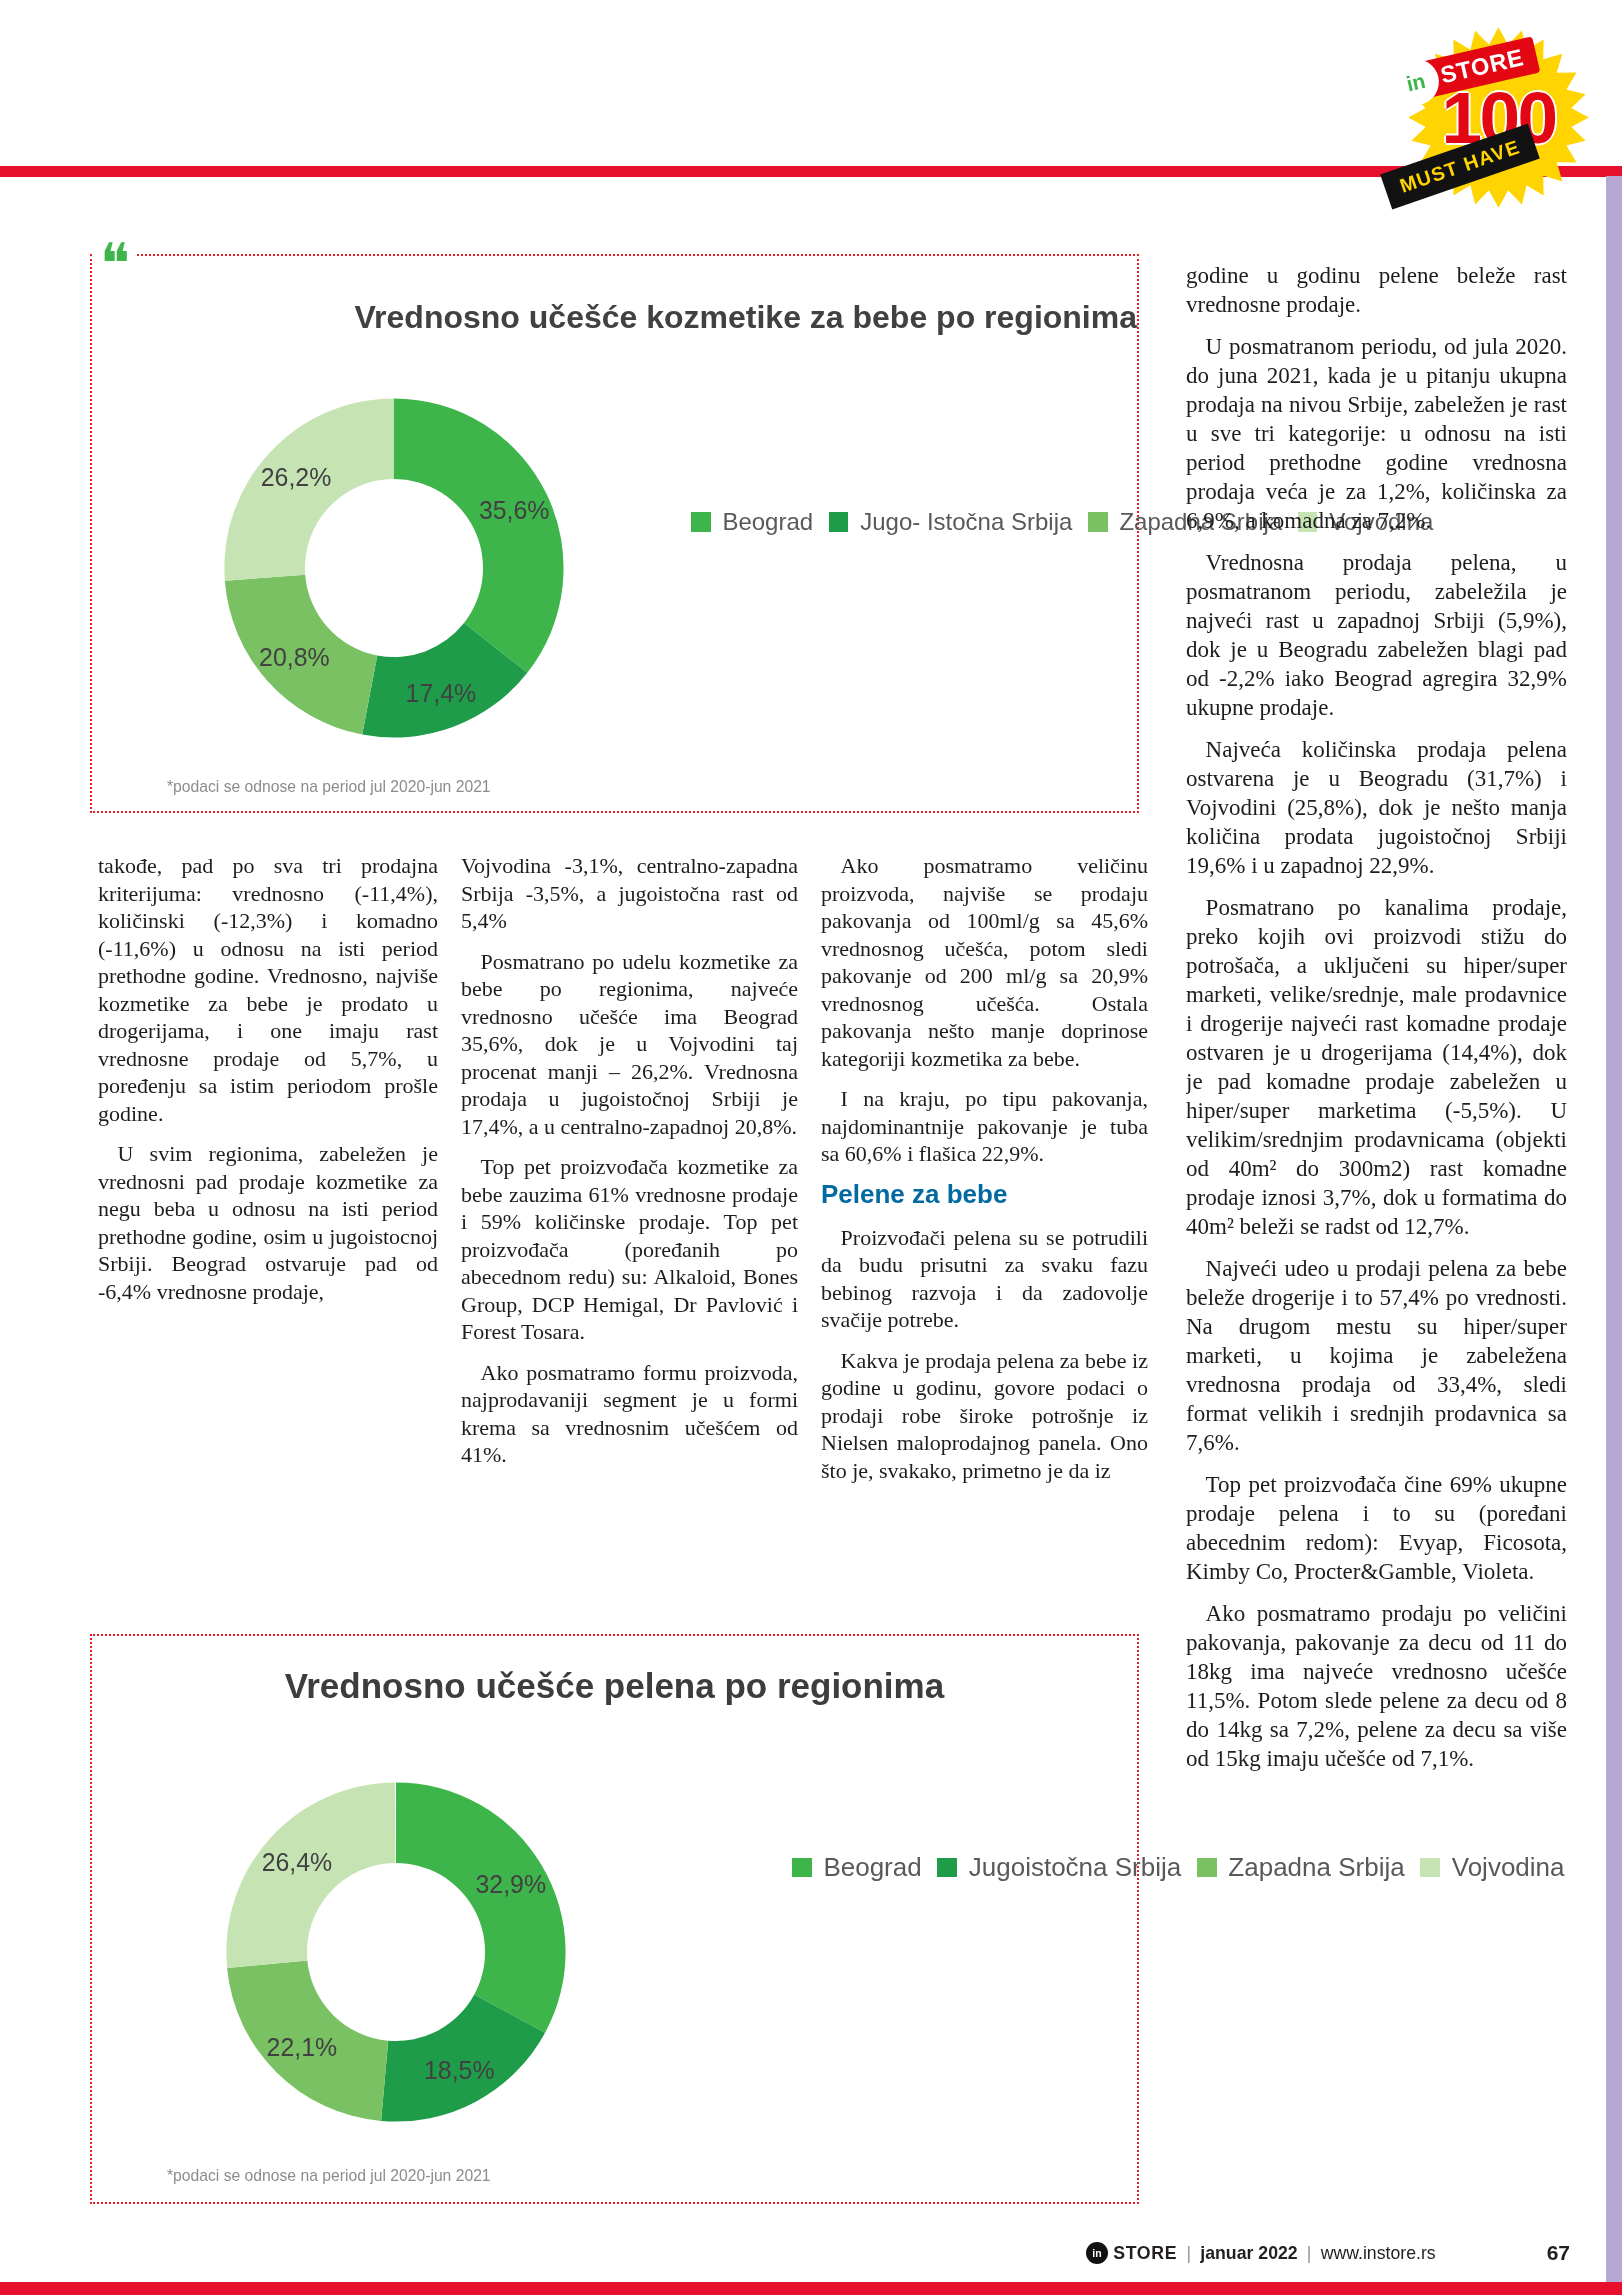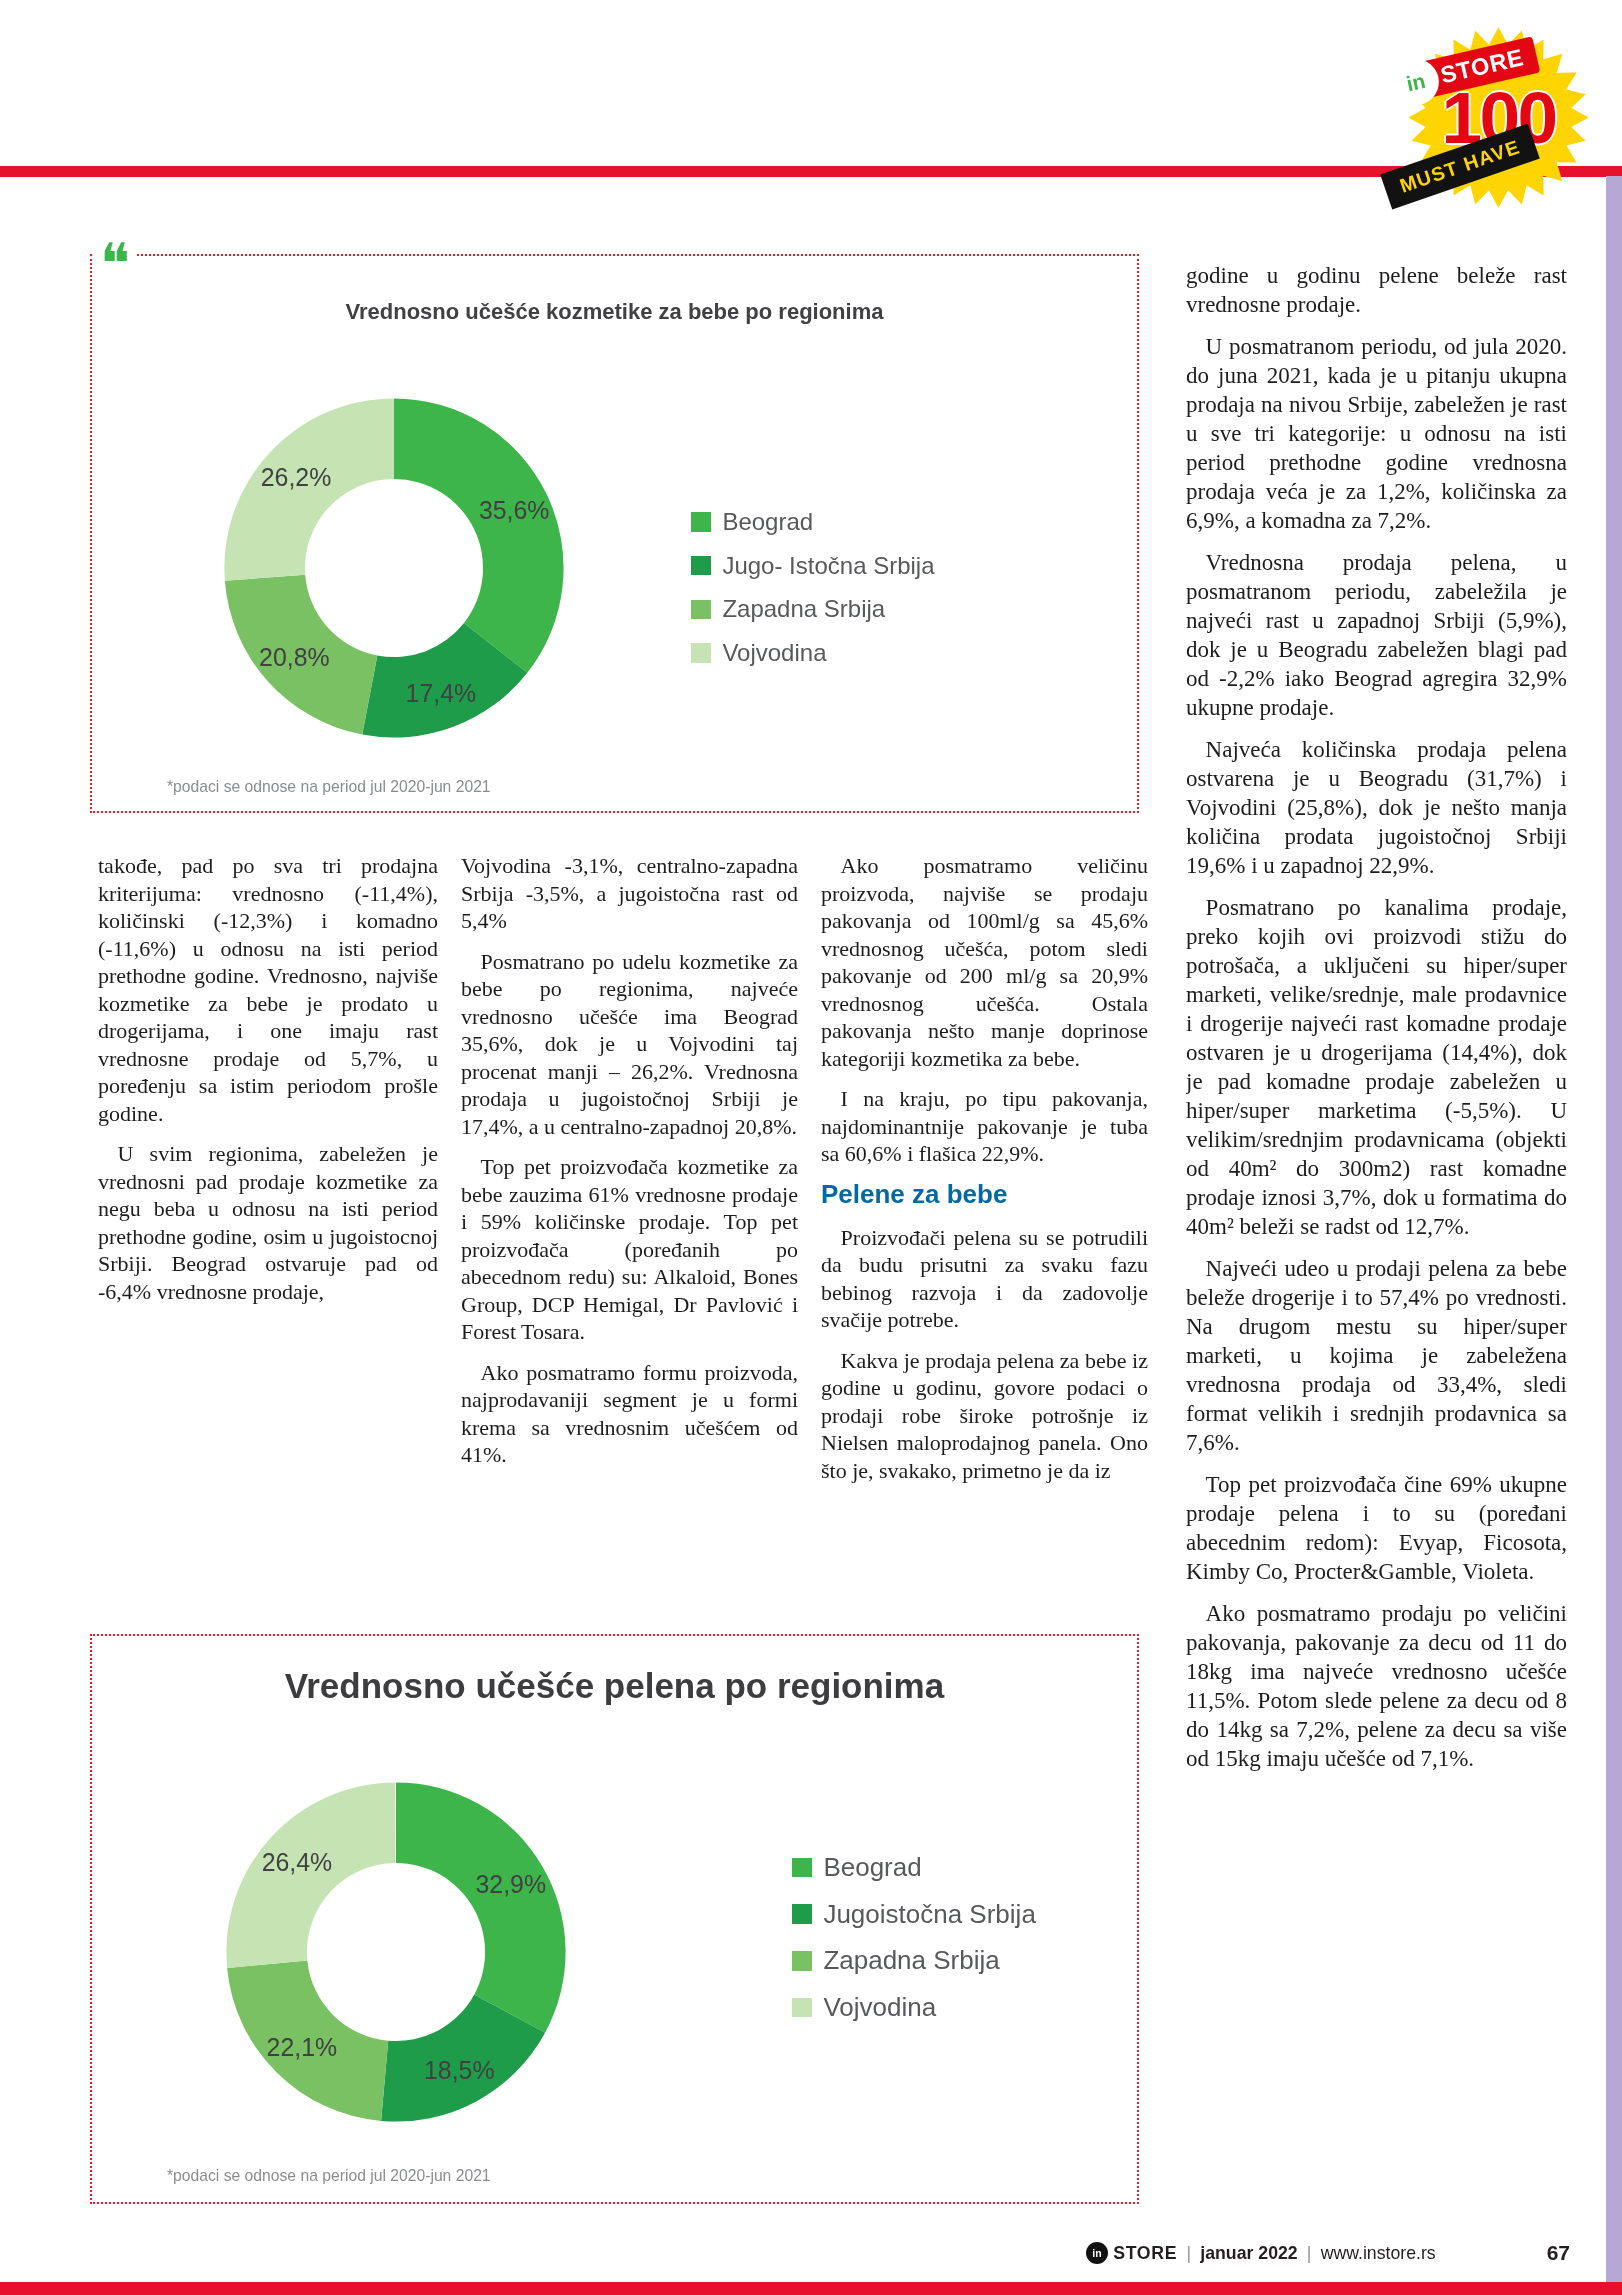--- a/index.html
+++ b/index.html
@@ -27,26 +27,26 @@
       letter-spacing:0.7px;padding:5.2px 13px 5.2px 25px;margin-left:-19.6px;border-radius:3.9px;}
 
   
   .chart-box{position:absolute;left:90px;width:1049px;border:2.6px dotted #ed1c24;background:#fff;box-sizing:border-box;}
   #chart1{top:254px;height:559px;}
   #chart2{top:1634px;height:570px;}
   .quote-icon{position:absolute;left:1.3px;top:-19.6px;font-family:"DejaVu Sans",sans-serif;font-size:56px;line-height:1;
       color:#3cb54a;background:#fff;padding:0 6.5px;}
   .chart-title{position:absolute;left:0;width:100%;text-align:center;font-family:"Liberation Sans",sans-serif;
       font-weight:bold;color:#414042;}
-  #chart1 .chart-title{top:43px;font-size:22px;}
+  #chart1 .chart-title{top:43px;font-size:32px;text-align:right;}
   #chart2 .chart-title{top:30px;font-size:35px;color:#3d3d3f;}
   .donut{position:absolute;width:406px;height:406px;}
   #chart1 .donut{left:99px;top:109px;}
   #chart2 .donut{left:101px;top:113px;}
-  .legend{position:absolute;display:flex;flex-direction:column;gap:15.7px;}
+  .legend{position:absolute;display:flex;flex-direction:row;gap:15.7px;}
   #chart1 .legend{left:599px;top:252px;}
   #chart2 .legend{left:700px;top:216px;}
   .legend-item{display:flex;align-items:center;}
   .legend-swatch{width:19.6px;height:19.6px;margin-right:11.8px;flex:0 0 auto;}
   .legend-label{font-family:"Liberation Sans",sans-serif;font-size:24px;color:#58595b;white-space:nowrap;}
   #chart2 .legend-label{font-size:26px;}
   .chart-footnote{position:absolute;left:75px;font-family:"Liberation Sans",sans-serif;font-size:15.7px;color:#8a8c8e;}
   #chart1 .chart-footnote{top:522px;}
   #chart2 .chart-footnote{top:531px;}
 

